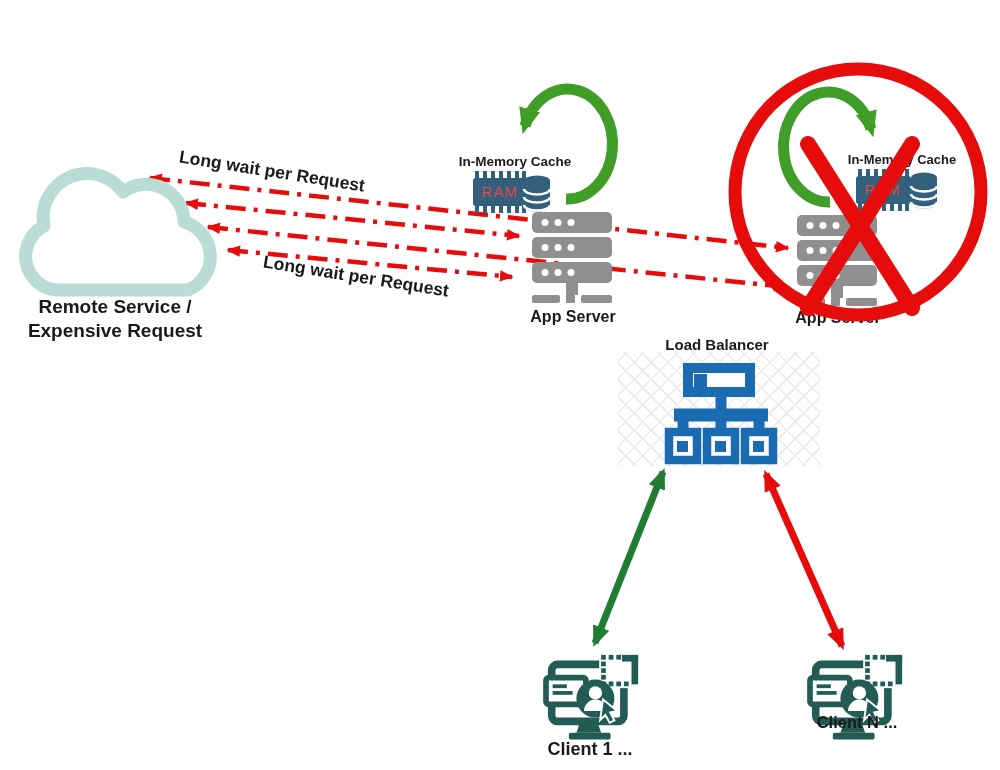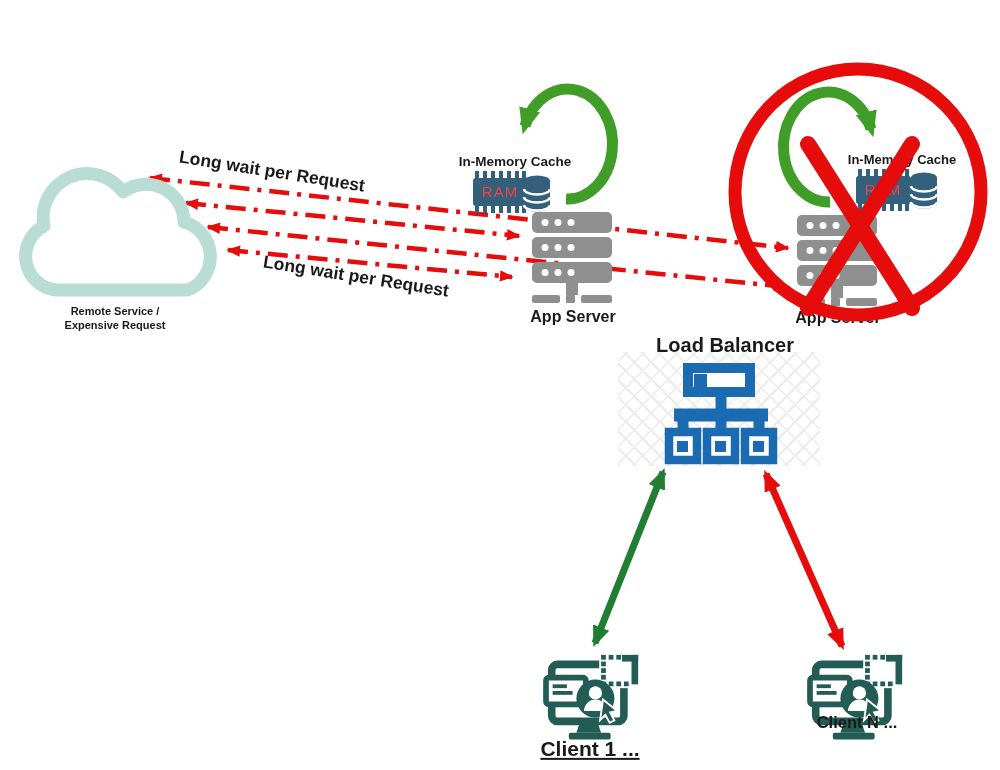--- a/index.html
+++ b/index.html
@@ -173,32 +173,32 @@
     </g>
 
     <line class="garrow" x1="663" y1="472" x2="595" y2="643" marker-start="url(#ah-green-b)" marker-end="url(#ah-green-b)"></line>
     <line class="rarrow" x1="766" y1="474" x2="842" y2="646" marker-start="url(#ah-red-b)" marker-end="url(#ah-red-b)"></line>
 
     <use href="#client-icon-def" transform="translate(546,653) scale(0.95)"></use>
     <use href="#client-icon-def" transform="translate(810,653) scale(0.95)"></use>
   </svg>
 
   <div class="labels">
-    <div class="lbl multiline" style="left:115px;top:319px;font-size:11px;text-align:center;">Remote Service /
+    <div class="lbl multiline" style="left:115px;top:319px;font-size:19px;text-align:center;">Remote Service /
 Expensive Request</div>
     <div class="lbl rot" style="left:272px;top:172px;font-size:17.5px;">Long wait per Request</div>
     <div class="lbl rot" style="left:356px;top:277px;font-size:17.5px;">Long wait per Request</div>
     <div class="lbl" style="left:515px;top:162px;font-size:13.5px;">In-Memory Cache</div>
     <div class="lbl ram-txt" style="left:500px;top:192px;font-size:15px;">RAM</div>
     <div class="lbl" style="left:573px;top:317px;font-size:16px;">App Server</div>
     <div class="lbl" style="left:902px;top:160px;font-size:13px;">In-Memory Cache</div>
     <div class="lbl ram-txt" style="left:883px;top:190px;font-size:15px;">RAM</div>
     <div class="lbl" style="left:838px;top:318px;font-size:16px;">App Server</div>
-    <div class="lbl" style="left:717px;top:345px;font-size:20px;margin-left:8px;">Load Balancer</div>
-    <div class="lbl" style="left:590px;top:749px;font-size:21px;text-decoration:underline;">Client 1 ...</div>
+    <div class="lbl" style="left:717px;top:345px;font-size:15px;">Load Balancer</div>
+    <div class="lbl" style="left:590px;top:749px;font-size:18px;">Client 1 ...</div>
     <div class="lbl" style="left:857px;top:722px;font-size:16.5px;">Client N ...</div>
   </div>
 
   <svg id="top-svg" class="layer" width="1000" height="770" viewBox="0 0 1000 770">
     <circle class="ban" cx="858" cy="192" r="123"></circle>
     <line class="xline" x1="808" y1="144" x2="912" y2="308"></line>
     <line class="xline" x1="912" y1="144" x2="808" y2="308"></line>
   </svg>
 
 </div>

